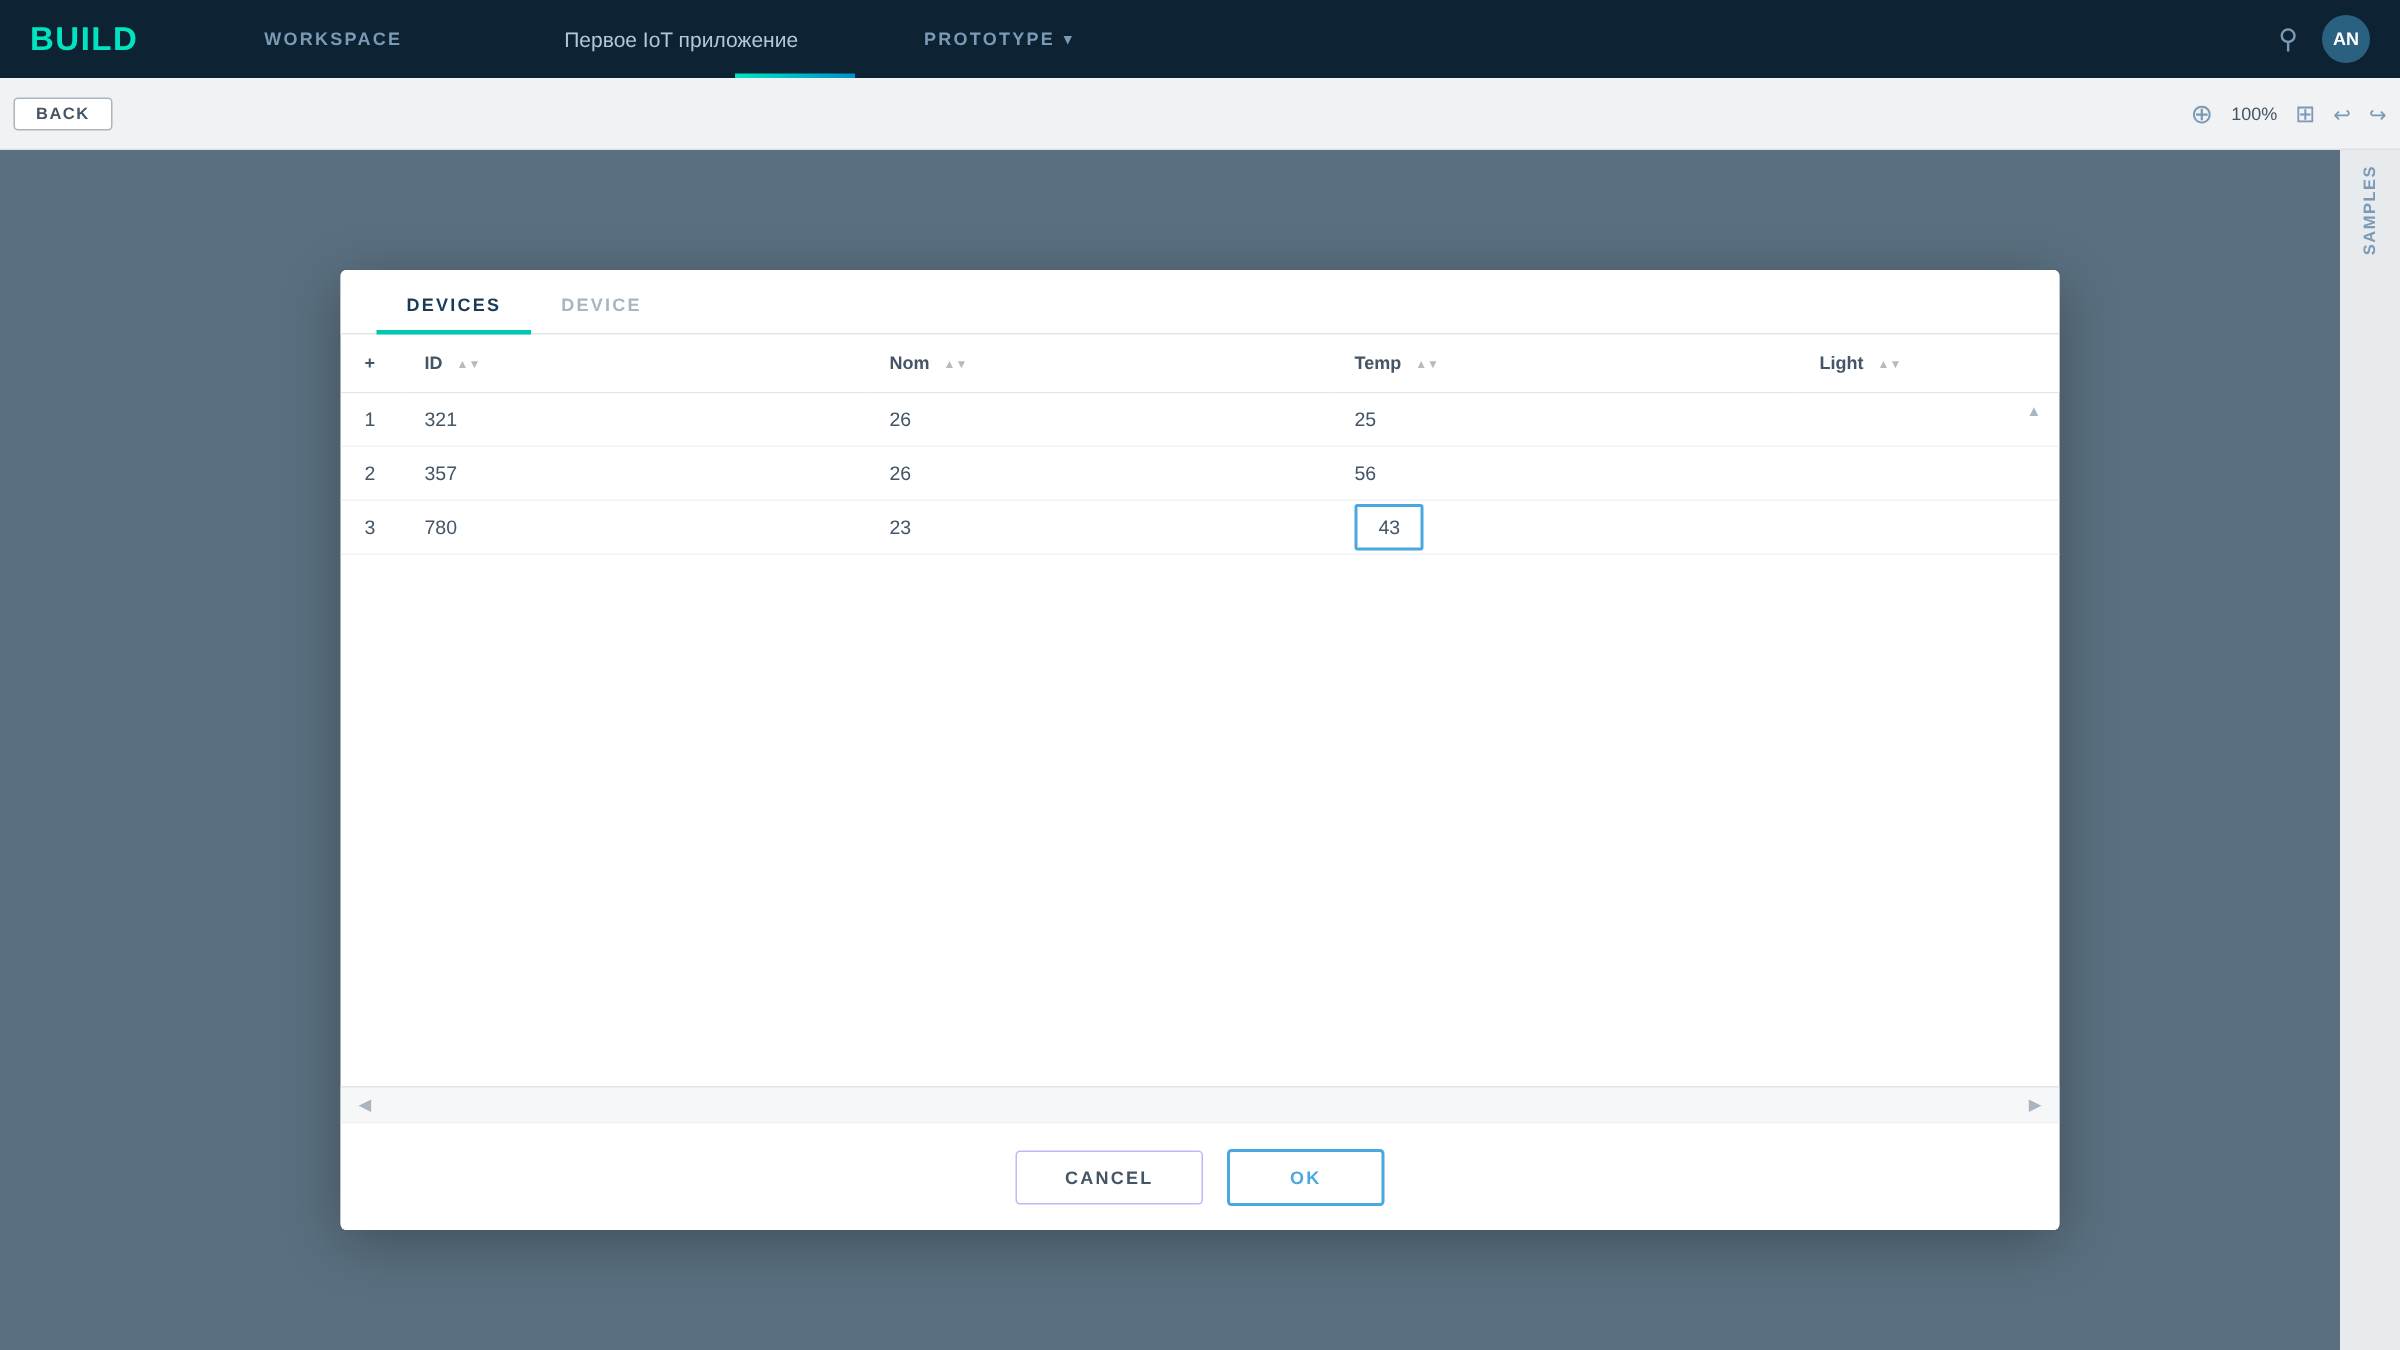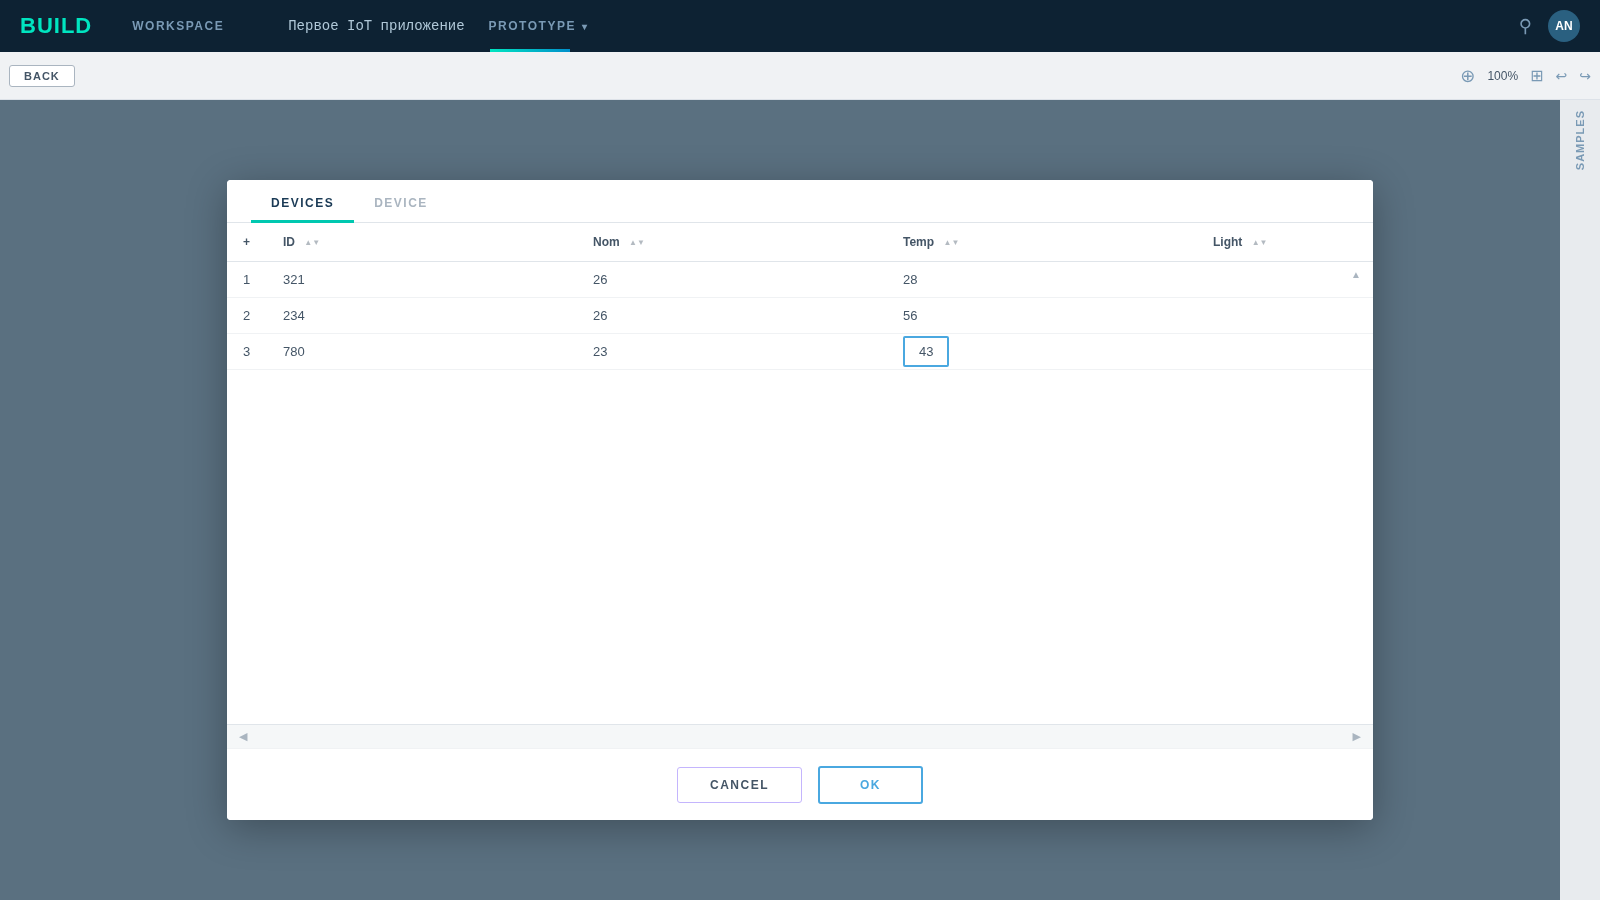--- a/index.html
+++ b/index.html
@@ -13,40 +13,40 @@
 
     
     .top-nav {
       width: 100%;
       height: 52px;
       background-color: #0d2233;
       display: flex;
       align-items: center;
       padding: 0 20px;
       position: relative;
+      gap: 44px;
     }
     .nav-build {
       font-size: 22px;
       font-weight: bold;
       color: #00e5c0;
       letter-spacing: 1px;
       margin-right: 40px;
     }
     .nav-workspace {
       color: #7a9ab5;
       font-size: 12px;
       font-weight: 600;
       letter-spacing: 1.5px;
       margin-right: 64px;
     }
     .nav-app-name {
       color: #b0c8d8;
       font-size: 14px;
-      margin-right: 24px;
-      font-family: Liberation Mono, monospace;
+      margin-right: 40px;
     }
     .nav-prototype {
       color: #7a9ab5;
       font-size: 12px;
       font-weight: 600;
       letter-spacing: 1.5px;
       display: flex;
       align-items: center;
       gap: 6px;
     }
@@ -390,25 +390,25 @@
               <span>Light</span>
               <span class="sort-icon">▲▼</span>
             </th>
           </tr>
         </thead>
         <tbody>
           <tr>
             <td class="td-id">1</td>
             <td class="td-col">321</td>
             <td class="td-col">26</td>
-            <td class="td-col">28</td>
+            <td class="td-col">25</td>
           </tr>
           <tr>
             <td class="td-id">2</td>
-            <td class="td-col">234</td>
+            <td class="td-col">357</td>
             <td class="td-col">26</td>
             <td class="td-col">56</td>
           </tr>
           <tr>
             <td class="td-id">3</td>
             <td class="td-col">780</td>
             <td class="td-col">23</td>
             <td class="td-col">
               <span class="cell-selected">43</span>
             </td>

